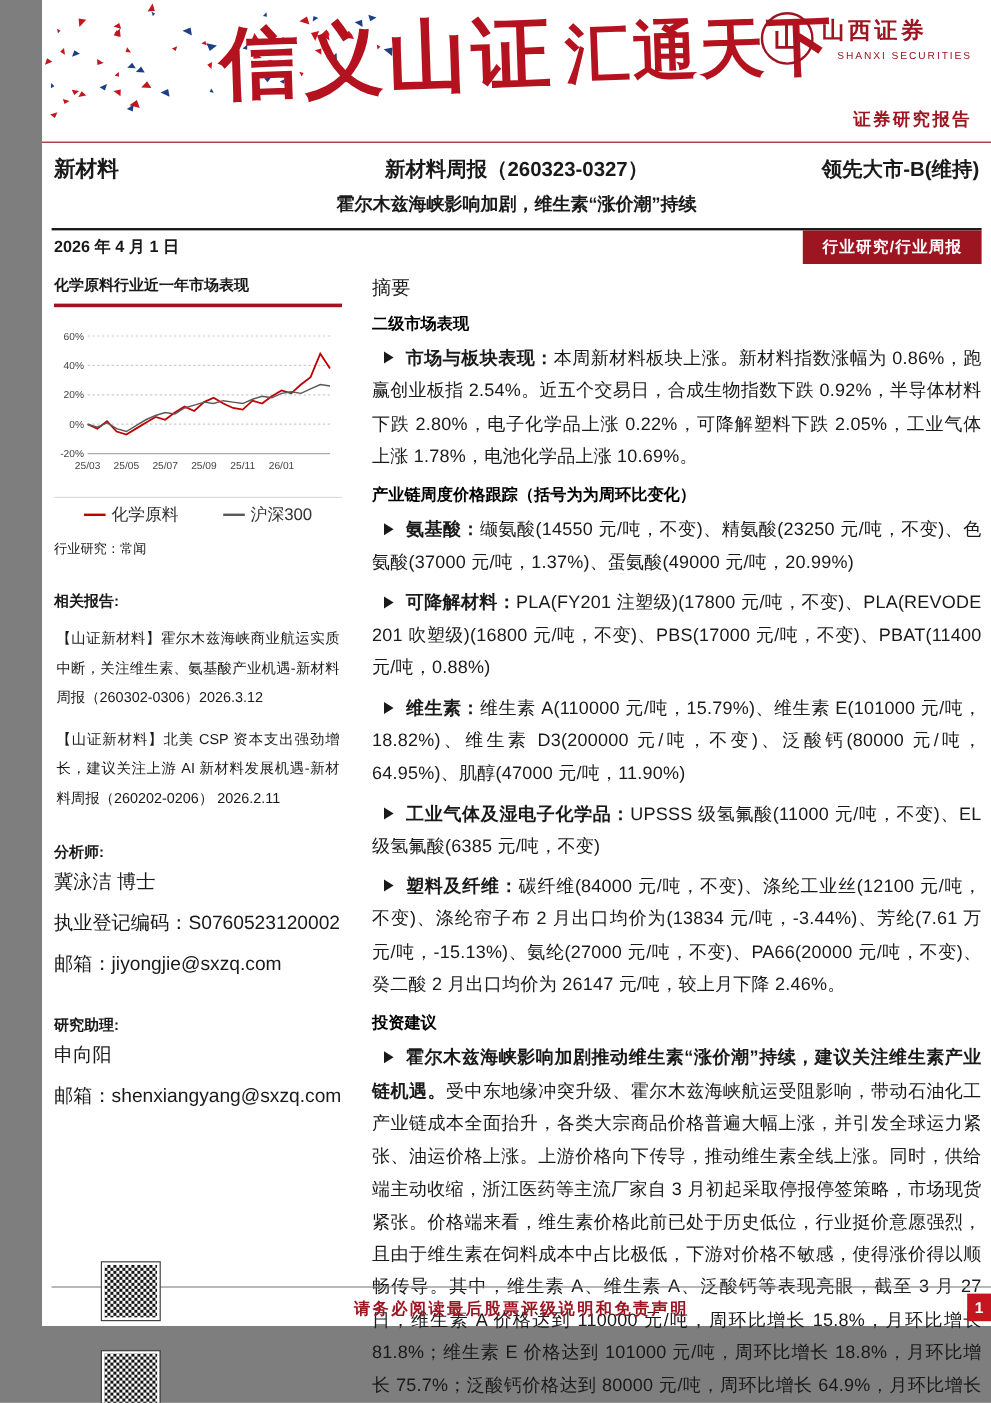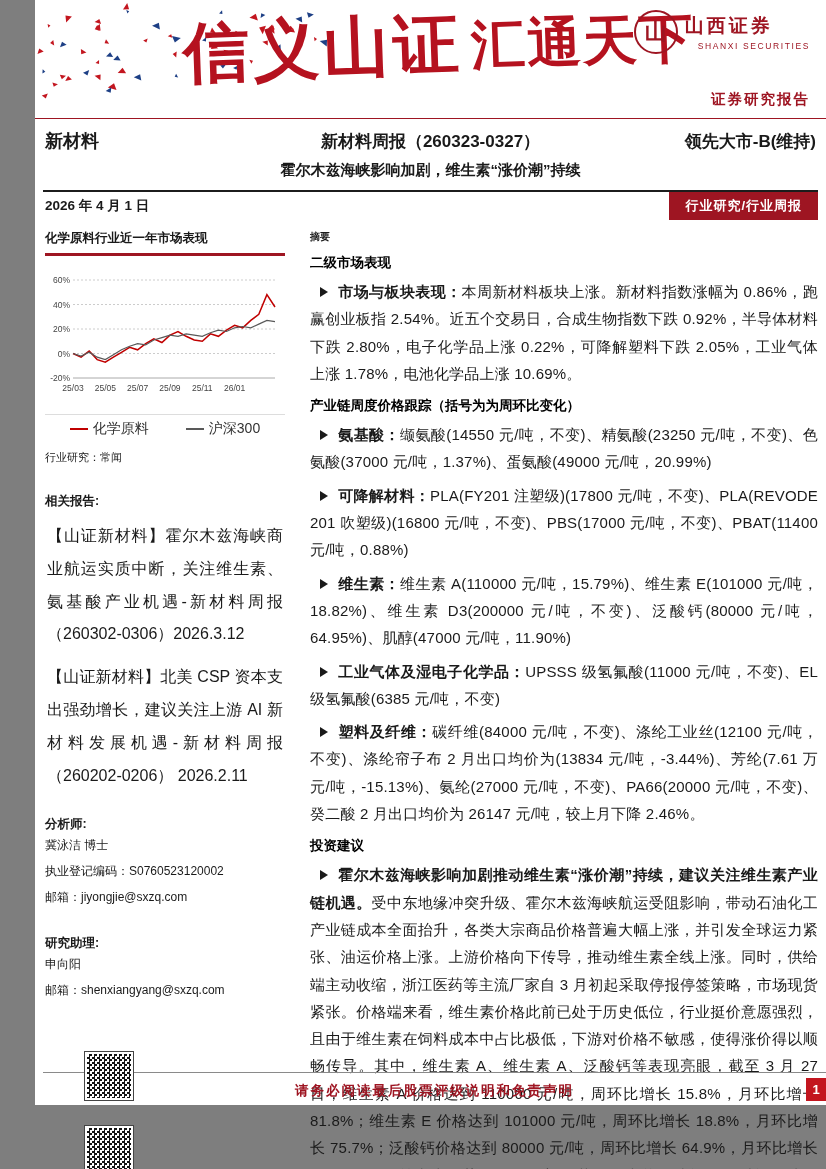--- a/index.html
+++ b/index.html
@@ -46,26 +46,26 @@
   .cols{display:flex;padding:10px 8px 0 10px;}
   aside{width:240px;flex:none;margin-right:25px;}
   .chart-title{font-size:12.5px;font-weight:bold;padding-bottom:6px;border-bottom:3px solid #9e1522;}
   .chart-wrap{margin-top:8px;}
   #perf-chart{width:236px;height:148px;display:block;}
   .tick{font-size:8.5px;fill:#444;}
   .legend{display:flex;justify-content:center;gap:37px;font-size:14px;color:#333;border-top:1px solid #ddd;padding-top:5px;margin-top:2px;}
   .legend .sw{display:inline-block;width:18px;height:2px;vertical-align:middle;margin-right:5px;}
   .source{font-size:11px;margin-top:12px;}
   .related-title{font-size:12.5px;font-weight:bold;margin-top:28px;}
-  .report-item{font-size:16px;line-height:2.05;margin-top:10px;text-align:justify;padding:0 2px;}
+  .report-item{font-size:12px;line-height:2.05;margin-top:10px;text-align:justify;padding:0 2px;}
   .analyst-title{font-size:12.5px;font-weight:bold;margin-top:24px;}
-  .person-line{font-size:12px;line-height:2.15;}
+  .person-line{font-size:16px;line-height:2.15;}
 
   main{flex:1;min-width:0;}
-  .summary{font-size:10px;font-weight:bold;margin:0 0 8px;}
+  .summary{font-size:16px;font-weight:normal;margin:0 0 8px;}
   .sec-heading{color:#000000;font-size:13.5px;font-weight:bold;margin:10px 0 6px;}
   .bullet{font-size:15px;line-height:1.82;text-align:justify;margin:6px 0;letter-spacing:0.2px;}
   .tri{display:inline-block;width:0;height:0;border-left:8px solid #1a1a1a;border-top:5px solid transparent;border-bottom:5px solid transparent;margin:0 10px 0 10px;}
   .lead{font-weight:bold;}
 
   
   .footer{position:absolute;left:8px;right:0;top:1072px;height:33px;border-top:1px solid #8a8a8a;}
   .disclaimer{position:absolute;left:0;right:0;top:9px;text-align:center;color:#9e1522;font-weight:bold;font-size:13.5px;letter-spacing:2px;}
   .page-num{position:absolute;right:0;top:5px;width:20px;height:23px;background:#c3161f;color:#fff;font-size:13px;font-weight:bold;display:flex;align-items:center;justify-content:center;}
 

